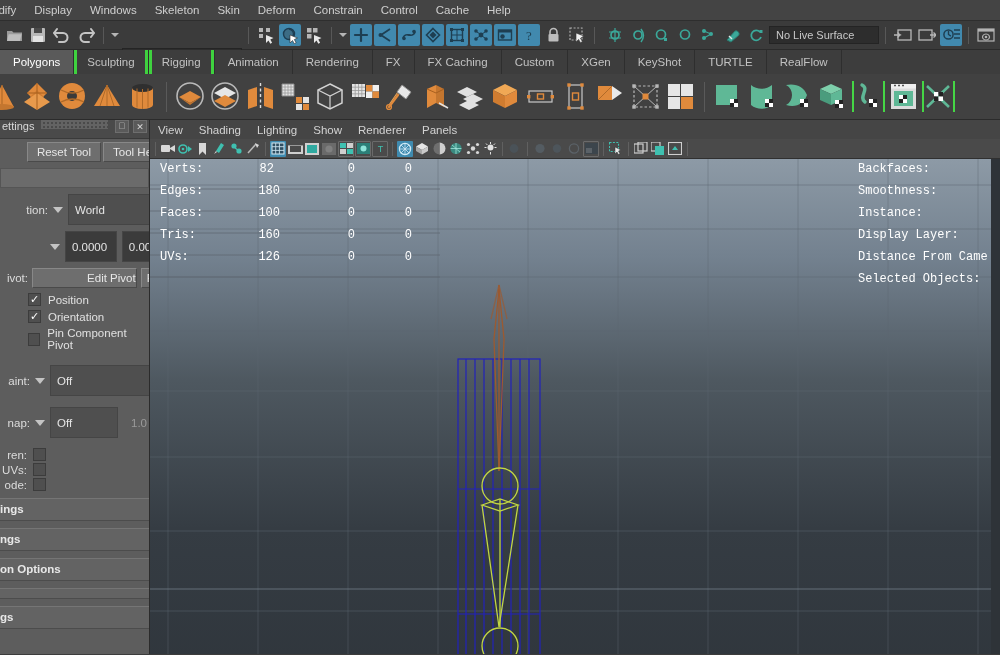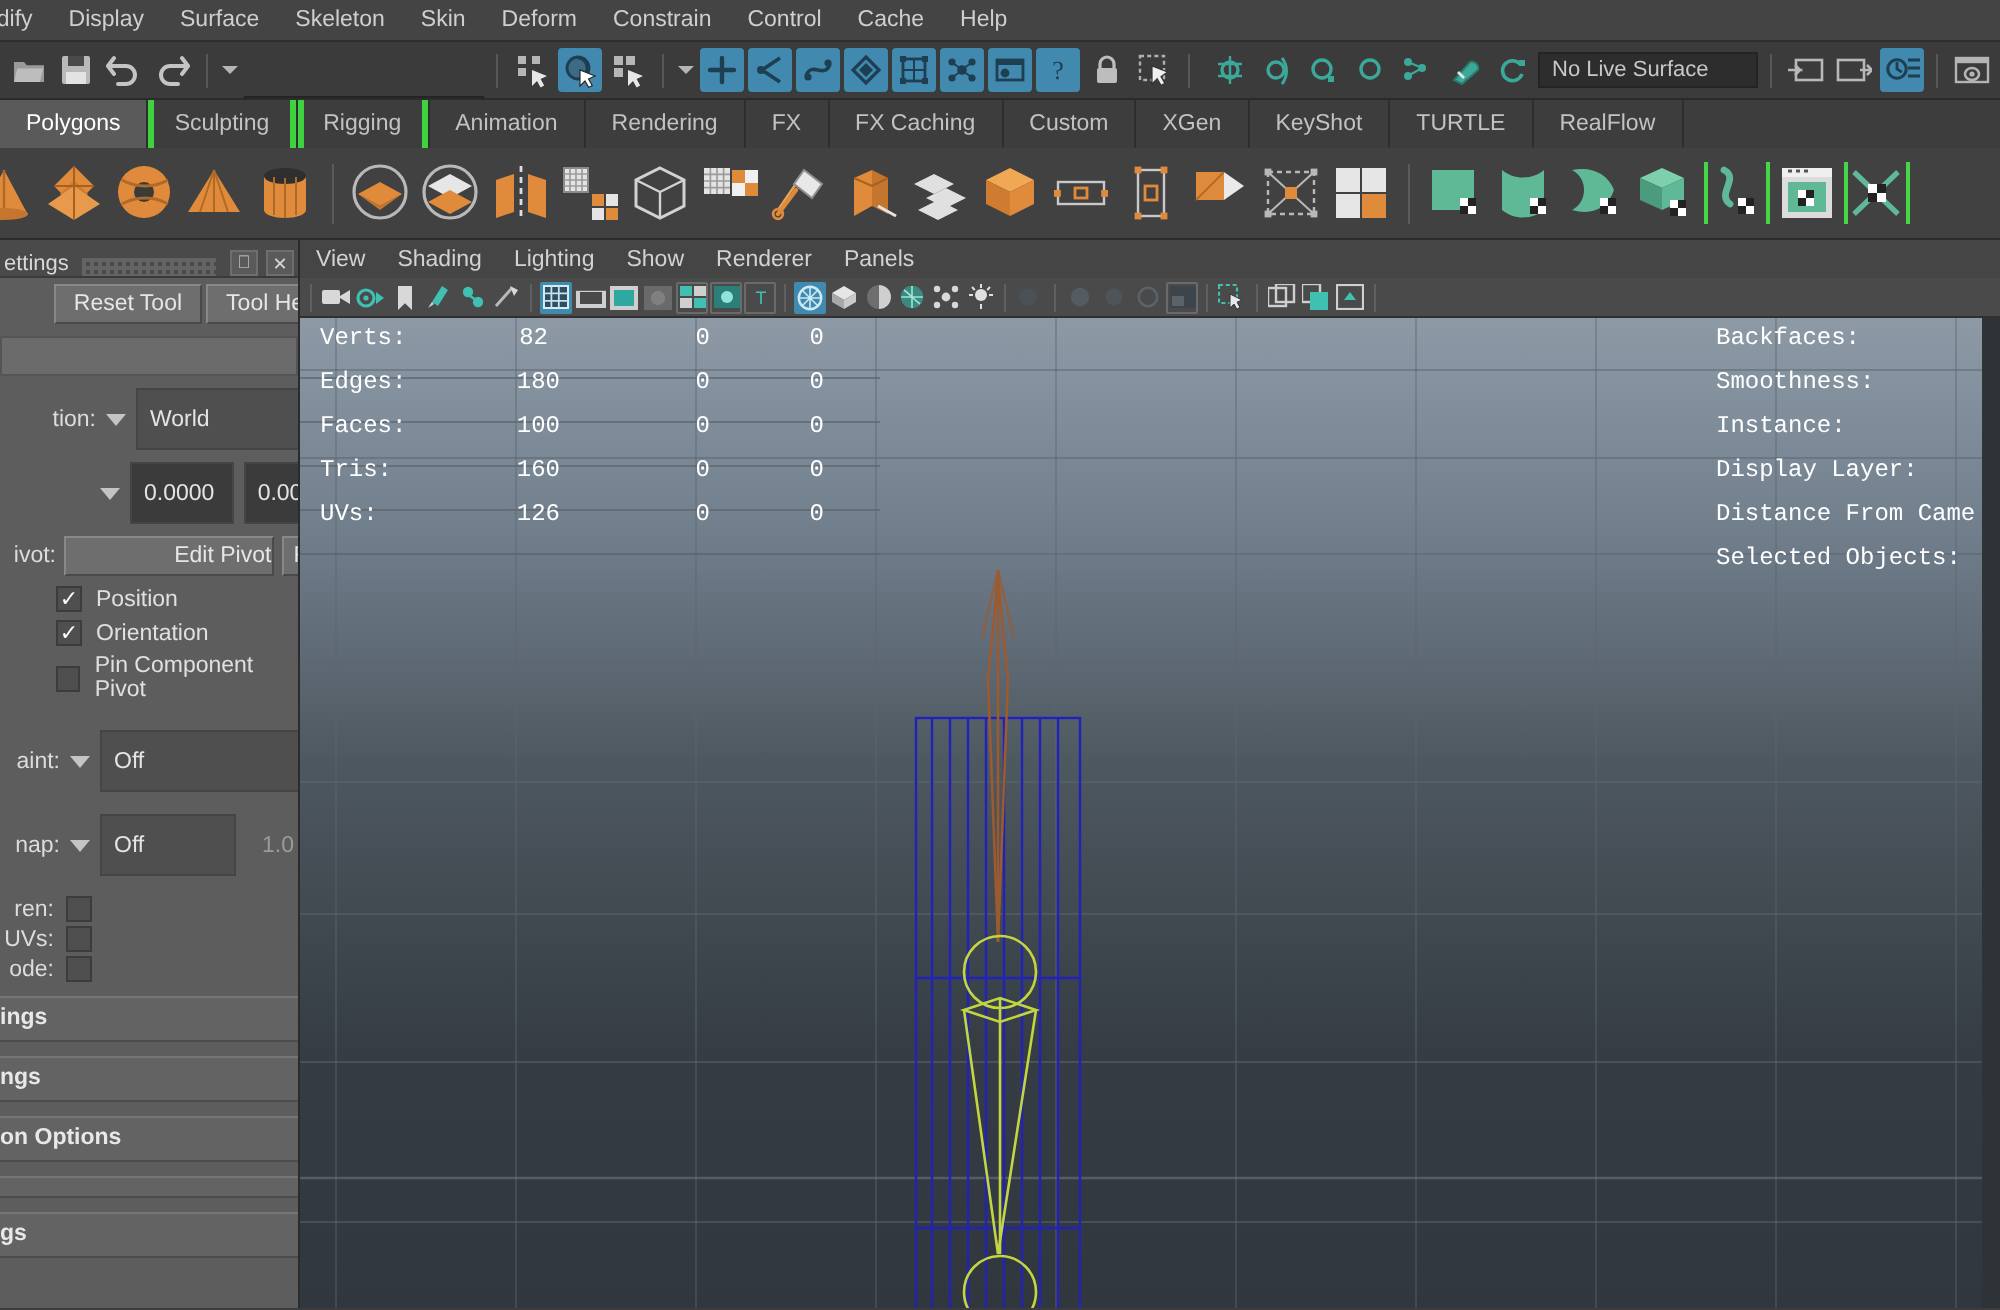--- a/index.html
+++ b/index.html
@@ -83,21 +83,21 @@
 
   
   .toolpanel {
     width: 150px; background: #5d5d5d;
     position: relative; overflow: hidden;
     border-right: 1px solid #2b2b2b;
     flex: 0 0 150px;
   }
   .tp-title {
     height: 19px; background: #4a4a4a;
-    display:flex; align-items:flex-end; gap:4px;
+    display:flex; align-items:flex-start; gap:4px;
     padding-left: 2px; border-bottom:1px solid #3a3a3a;
   }
   .tp-title-text { font-size:11px; color:#d8d8d8; white-space:nowrap; }
   .tp-grip { flex:1; height:9px;
     background: repeating-linear-gradient(to right,#6e6e6e 0 2px, transparent 2px 4px),
                 repeating-linear-gradient(to bottom,#6e6e6e 0 2px, transparent 2px 4px);
     opacity:.7; margin:0 3px;
   }
   .tp-wbtn { width:14px;height:13px;background:#5a5a5a;border:1px solid #6e6e6e;
     display:flex;align-items:center;justify-content:center;font-size:9px;color:#d6d6d6; }
@@ -143,21 +143,21 @@
   .vp-canvas { position:absolute; top:39px; left:0; right:0; bottom:0; overflow:hidden; }
 </style>
 </head>
 <body>
 
 <div id="app">
 
   <div class="menubar">
     <div class="mi clipped">odify</div>
     <div class="mi">Display</div>
-    <div class="mi">Surface</div>
+    <div class="mi">Windows</div>
     <div class="mi">Skeleton</div>
     <div class="mi">Skin</div>
     <div class="mi">Deform</div>
     <div class="mi">Constrain</div>
     <div class="mi">Control</div>
     <div class="mi">Cache</div>
     <div class="mi">Help</div>
   </div>
 
   <div class="statusbar">

